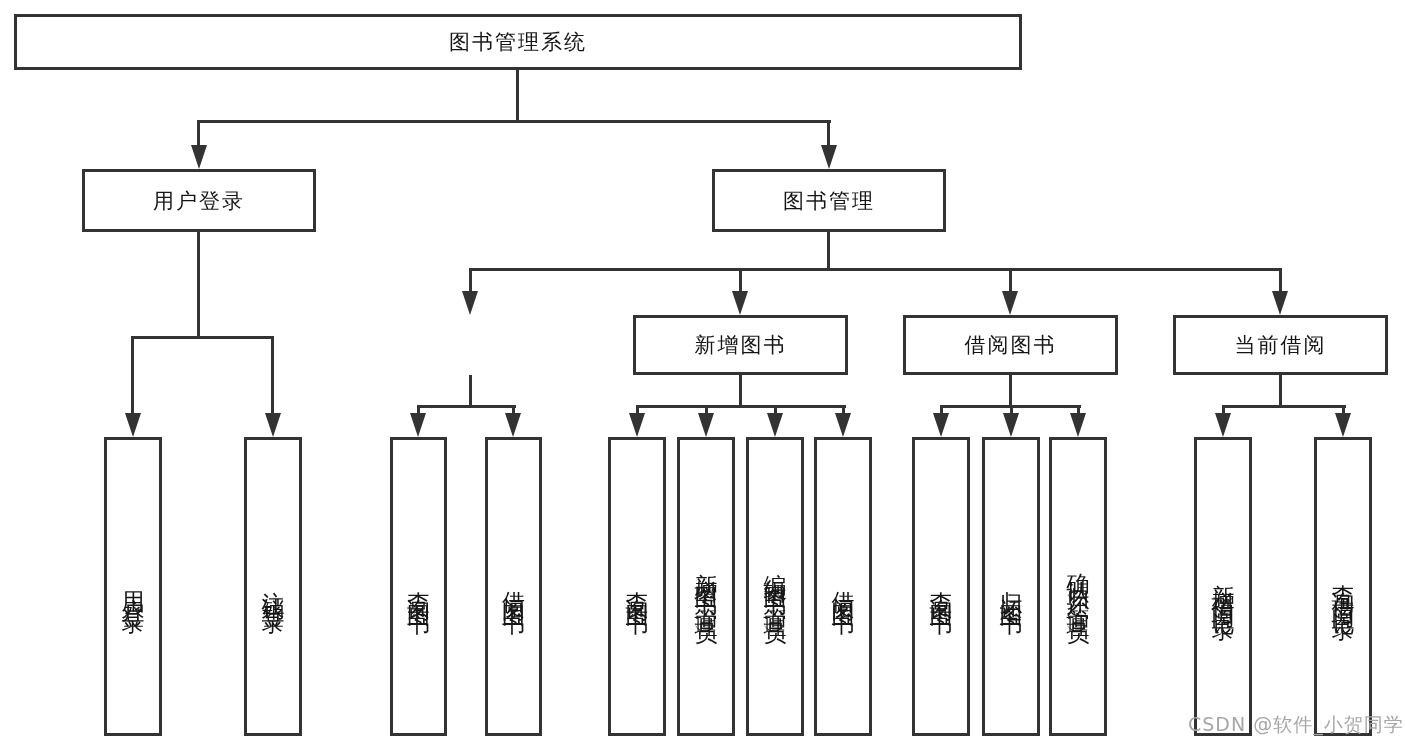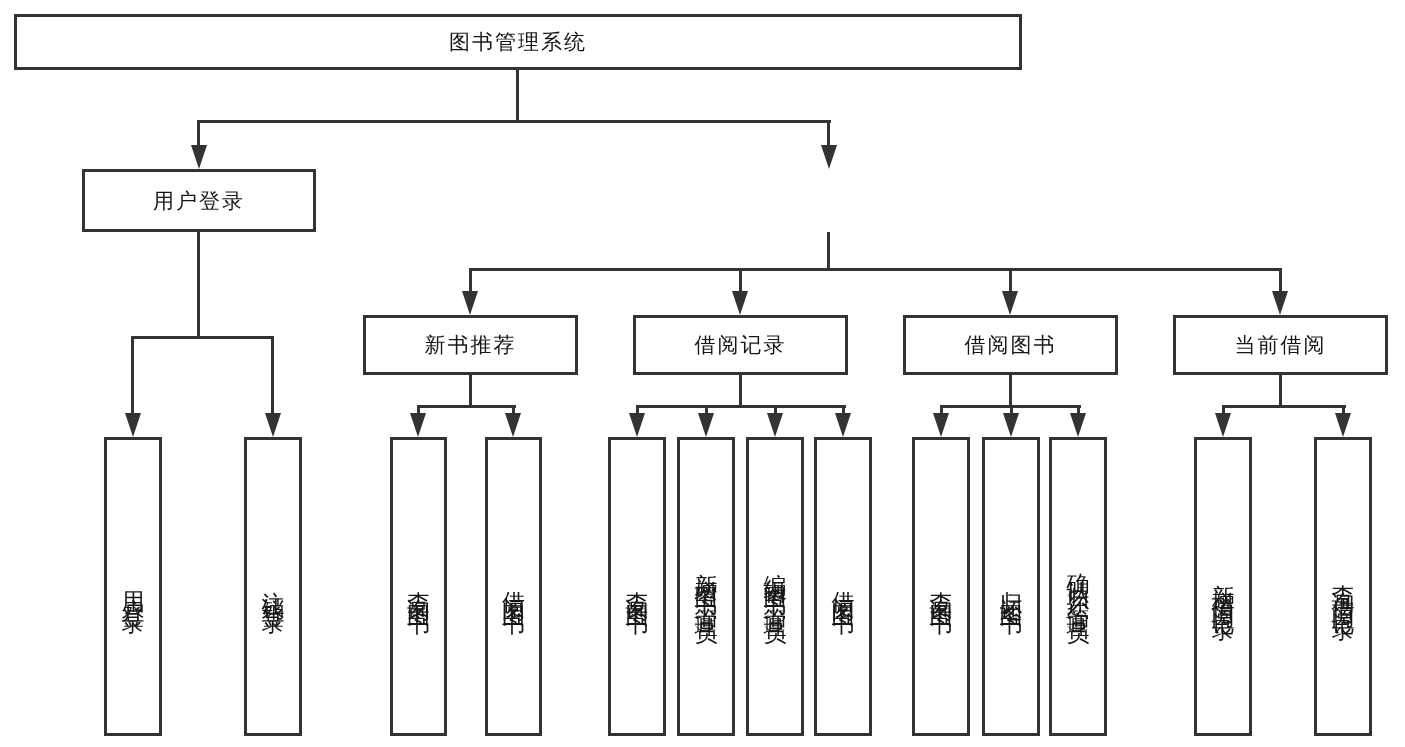--- a/index.html
+++ b/index.html
@@ -56,26 +56,26 @@
 
 <div class="canvas">
 
   <div class="box hbox" style="left:14px;top:14px;width:1008px;height:56px">
     <span>图书管理系统</span>
   </div>
 
   <div class="box hbox" style="left:82px;top:169px;width:234px;height:63px">
     <span>用户登录</span>
   </div>
+  <div class="box hbox" style="left:712px;top:169px;width:234px;height:63px">
+    <span>图书管理</span>
+  </div>
 
-  <div class="box hbox" style="left:363px;top:315px;width:215px;height:60px">
-    <span>新书推荐</span>
-  </div>
   <div class="box hbox" style="left:633px;top:315px;width:215px;height:60px">
-    <span>借阅记录</span>
+    <span>新增图书</span>
   </div>
   <div class="box hbox" style="left:903px;top:315px;width:215px;height:60px">
     <span>借阅图书</span>
   </div>
   <div class="box hbox" style="left:1173px;top:315px;width:215px;height:60px">
     <span>当前借阅</span>
   </div>
 
   <div class="box vbox" style="left:104px;top:437px;width:58px;height:299px">
     <span>用户登录</span>
@@ -175,14 +175,15 @@
   <div class="ln" style="left:1010px;top:405px;width:3px;height:10px"></div>
   <div class="ah" style="left:1003px;top:413px"></div>
   <div class="ln" style="left:1077px;top:405px;width:3px;height:10px"></div>
   <div class="ah" style="left:1070px;top:413px"></div>
 
   <div class="ln" style="left:1222px;top:405px;width:3px;height:10px"></div>
   <div class="ah" style="left:1215px;top:413px"></div>
   <div class="ln" style="left:1342px;top:405px;width:3px;height:10px"></div>
   <div class="ah" style="left:1335px;top:413px"></div>
 
+  <div class="wm">CSDN @软件_小贺同学</div>
 
 </div>
 
 </body></html>

